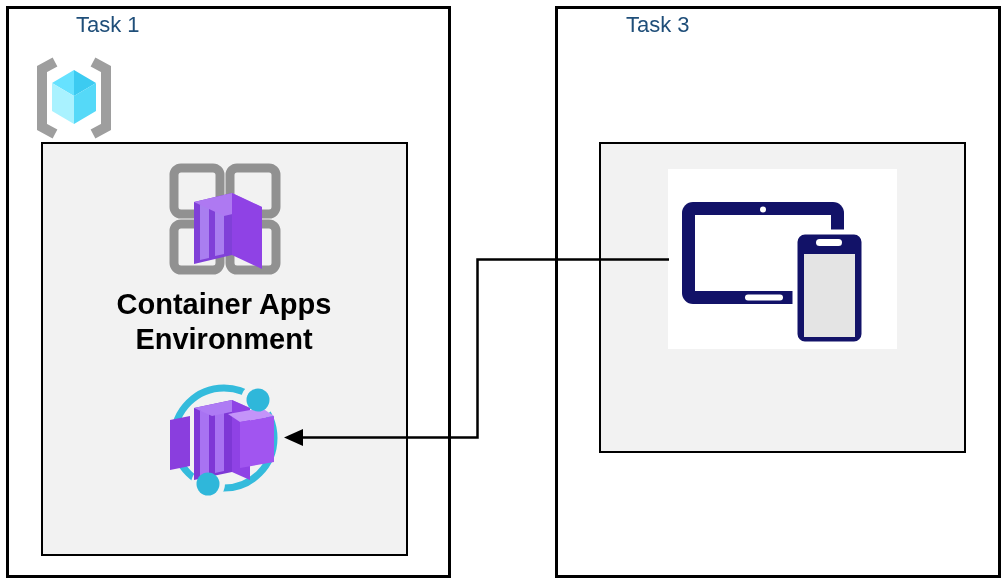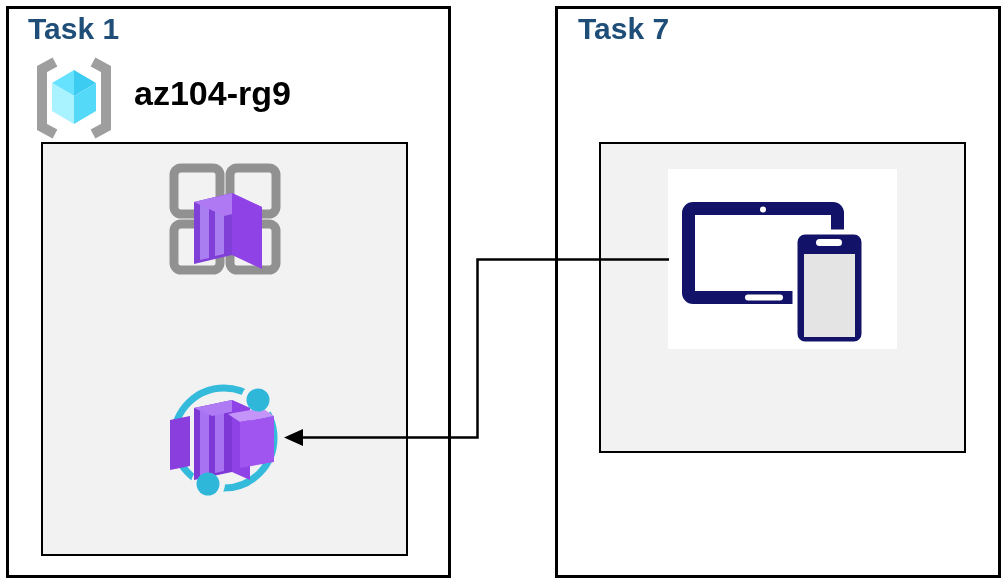--- a/index.html
+++ b/index.html
@@ -4,22 +4,23 @@
 <style>
   html,body{margin:0;padding:0;background:#ffffff;}
   .stage{
     position:relative;width:1006px;height:584px;background:#ffffff;overflow:hidden;
     font-family:"Liberation Sans","DejaVu Sans",sans-serif;
   }
   .outer-box{position:absolute;background:#ffffff;border:3px solid #000000;box-sizing:border-box;}
   .outer-box.t1{left:6px;top:6px;width:445px;height:572px;}
   .outer-box.t2{left:555px;top:6px;width:446px;height:572px;}
   .task-title{
-    position:absolute;font-size:30px;font-weight:bold;color:#1F4E79;letter-spacing:0px;
+    position:absolute;font-size:22px;font-weight:normal;color:#1F4E79;letter-spacing:0px;
     white-space:nowrap;
+    margin-left:48px;
   }
   .title1{left:28px;top:12px;}
   .title2{left:578px;top:12px;}
   .inner-box{position:absolute;background:#F2F2F2;border:2px solid #000000;box-sizing:border-box;}
   .inner1{left:41px;top:142px;width:367px;height:414px;}
   .inner2{left:599px;top:142px;width:367px;height:311px;}
   .rg-icon{position:absolute;left:28px;top:56px;width:92px;height:84px;}
   .rg-label{
     position:absolute;left:134px;top:74px;font-size:34px;font-weight:bold;color:#000000;
     white-space:nowrap;
@@ -40,53 +41,53 @@
 </head>
 <body>
 
 <div class="stage">
 
   <div class="outer-box t1"></div>
 
   <div class="outer-box t2"></div>
 
   <div class="task-title title1">Task 1</div>
-  <div class="task-title title2">Task 7</div>
+  <div class="task-title title2">Task 3</div>
 
   <div class="rg-icon">
     <svg viewBox="0 0 92 84" width="92" height="84">
       <path d="M 27 6 L 14 13 L 14 71 L 27 78" fill="none" stroke="#9E9E9E" stroke-width="10"></path>
       <path d="M 65 6 L 78 13 L 78 71 L 65 78" fill="none" stroke="#9E9E9E" stroke-width="10"></path>
       <polygon points="46,14 24,27 46,40" fill="#66E2FF"></polygon>
       <polygon points="46,14 68,27 46,40" fill="#3CCBF1"></polygon>
       <polygon points="24,27 46,40 46,68 24,55" fill="#A9F2FF"></polygon>
       <polygon points="68,27 46,40 46,68 68,55" fill="#55D9F8"></polygon>
     </svg>
   </div>
-  <div class="rg-label">az104-rg9</div>
 
   <div class="inner-box inner1"></div>
 
   <div class="inner-box inner2"></div>
 
   <div class="env-icon">
     <svg viewBox="0 0 132 132" width="132" height="132">
       <g fill="none" stroke="#919191" stroke-width="9">
         <rect x="16" y="16" width="46" height="46" rx="7"></rect>
         <rect x="72" y="16" width="46" height="46" rx="7"></rect>
         <rect x="16" y="72" width="46" height="46" rx="7"></rect>
         <rect x="72" y="72" width="46" height="46" rx="7"></rect>
       </g>
       <polygon points="36,50 74,41 74,103 36,112" fill="#8040D8"></polygon>
       <polygon points="42,53 51,51 51,106 42,108" fill="#A97EF0"></polygon>
       <polygon points="57,49 66,47 66,102 57,104" fill="#A97EF0"></polygon>
       <polygon points="36,50 74,41 104,55 66,64" fill="#AE79F2"></polygon>
       <polygon points="74,41 104,55 104,117 74,103" fill="#8F42E5"></polygon>
     </svg>
   </div>
+  <div class="node-label env-label">Container Apps Environment</div>
 
   <div class="app-icon">
     <svg viewBox="0 0 128 128" width="128" height="128">
       <circle cx="62" cy="64" r="50" fill="none" stroke="#34BBDC" stroke-width="7"></circle>
       <circle cx="96" cy="26" r="17" fill="#F2F2F2"></circle>
       <circle cx="46" cy="110" r="17" fill="#F2F2F2"></circle>
       <polygon points="8,46 28,42 28,92 8,96" fill="#8A3EDE"></polygon>
       <polygon points="32,34 70,26 70,98 32,106" fill="#7E38D6"></polygon>
       <polygon points="38,37 47,35 47,101 38,103" fill="#A873F2"></polygon>
       <polygon points="53,33 62,31 62,97 53,99" fill="#A873F2"></polygon>

